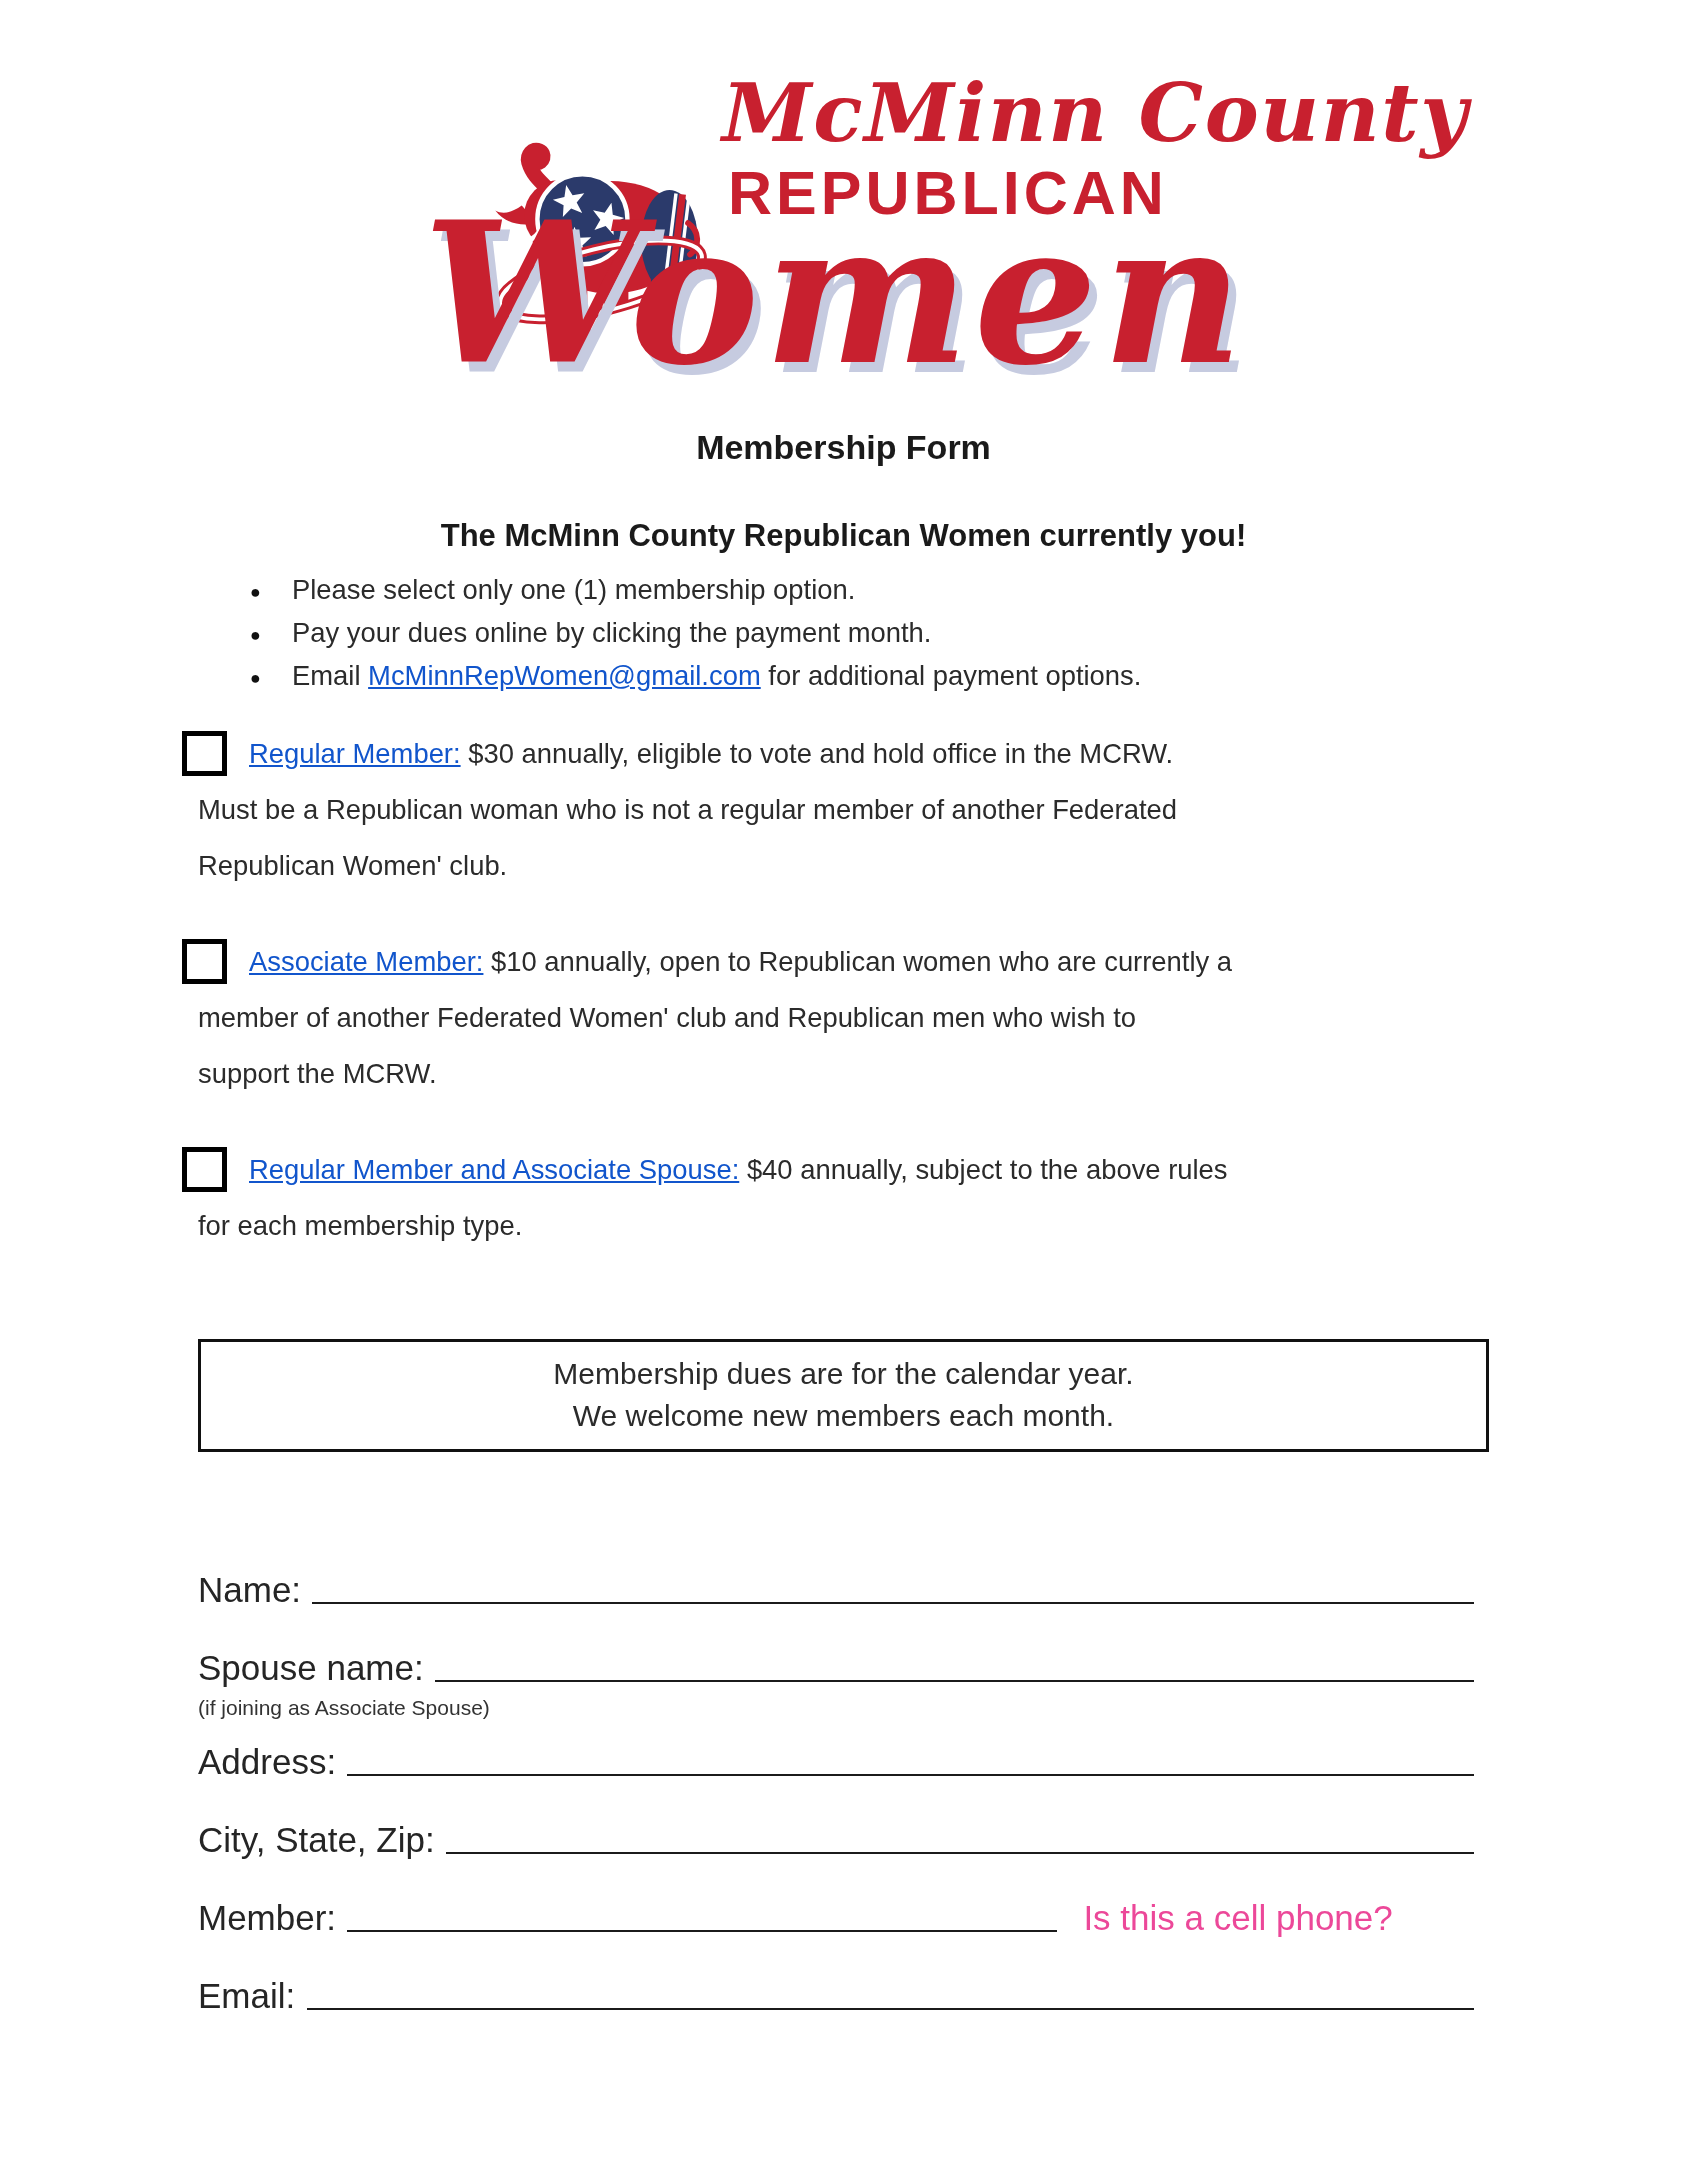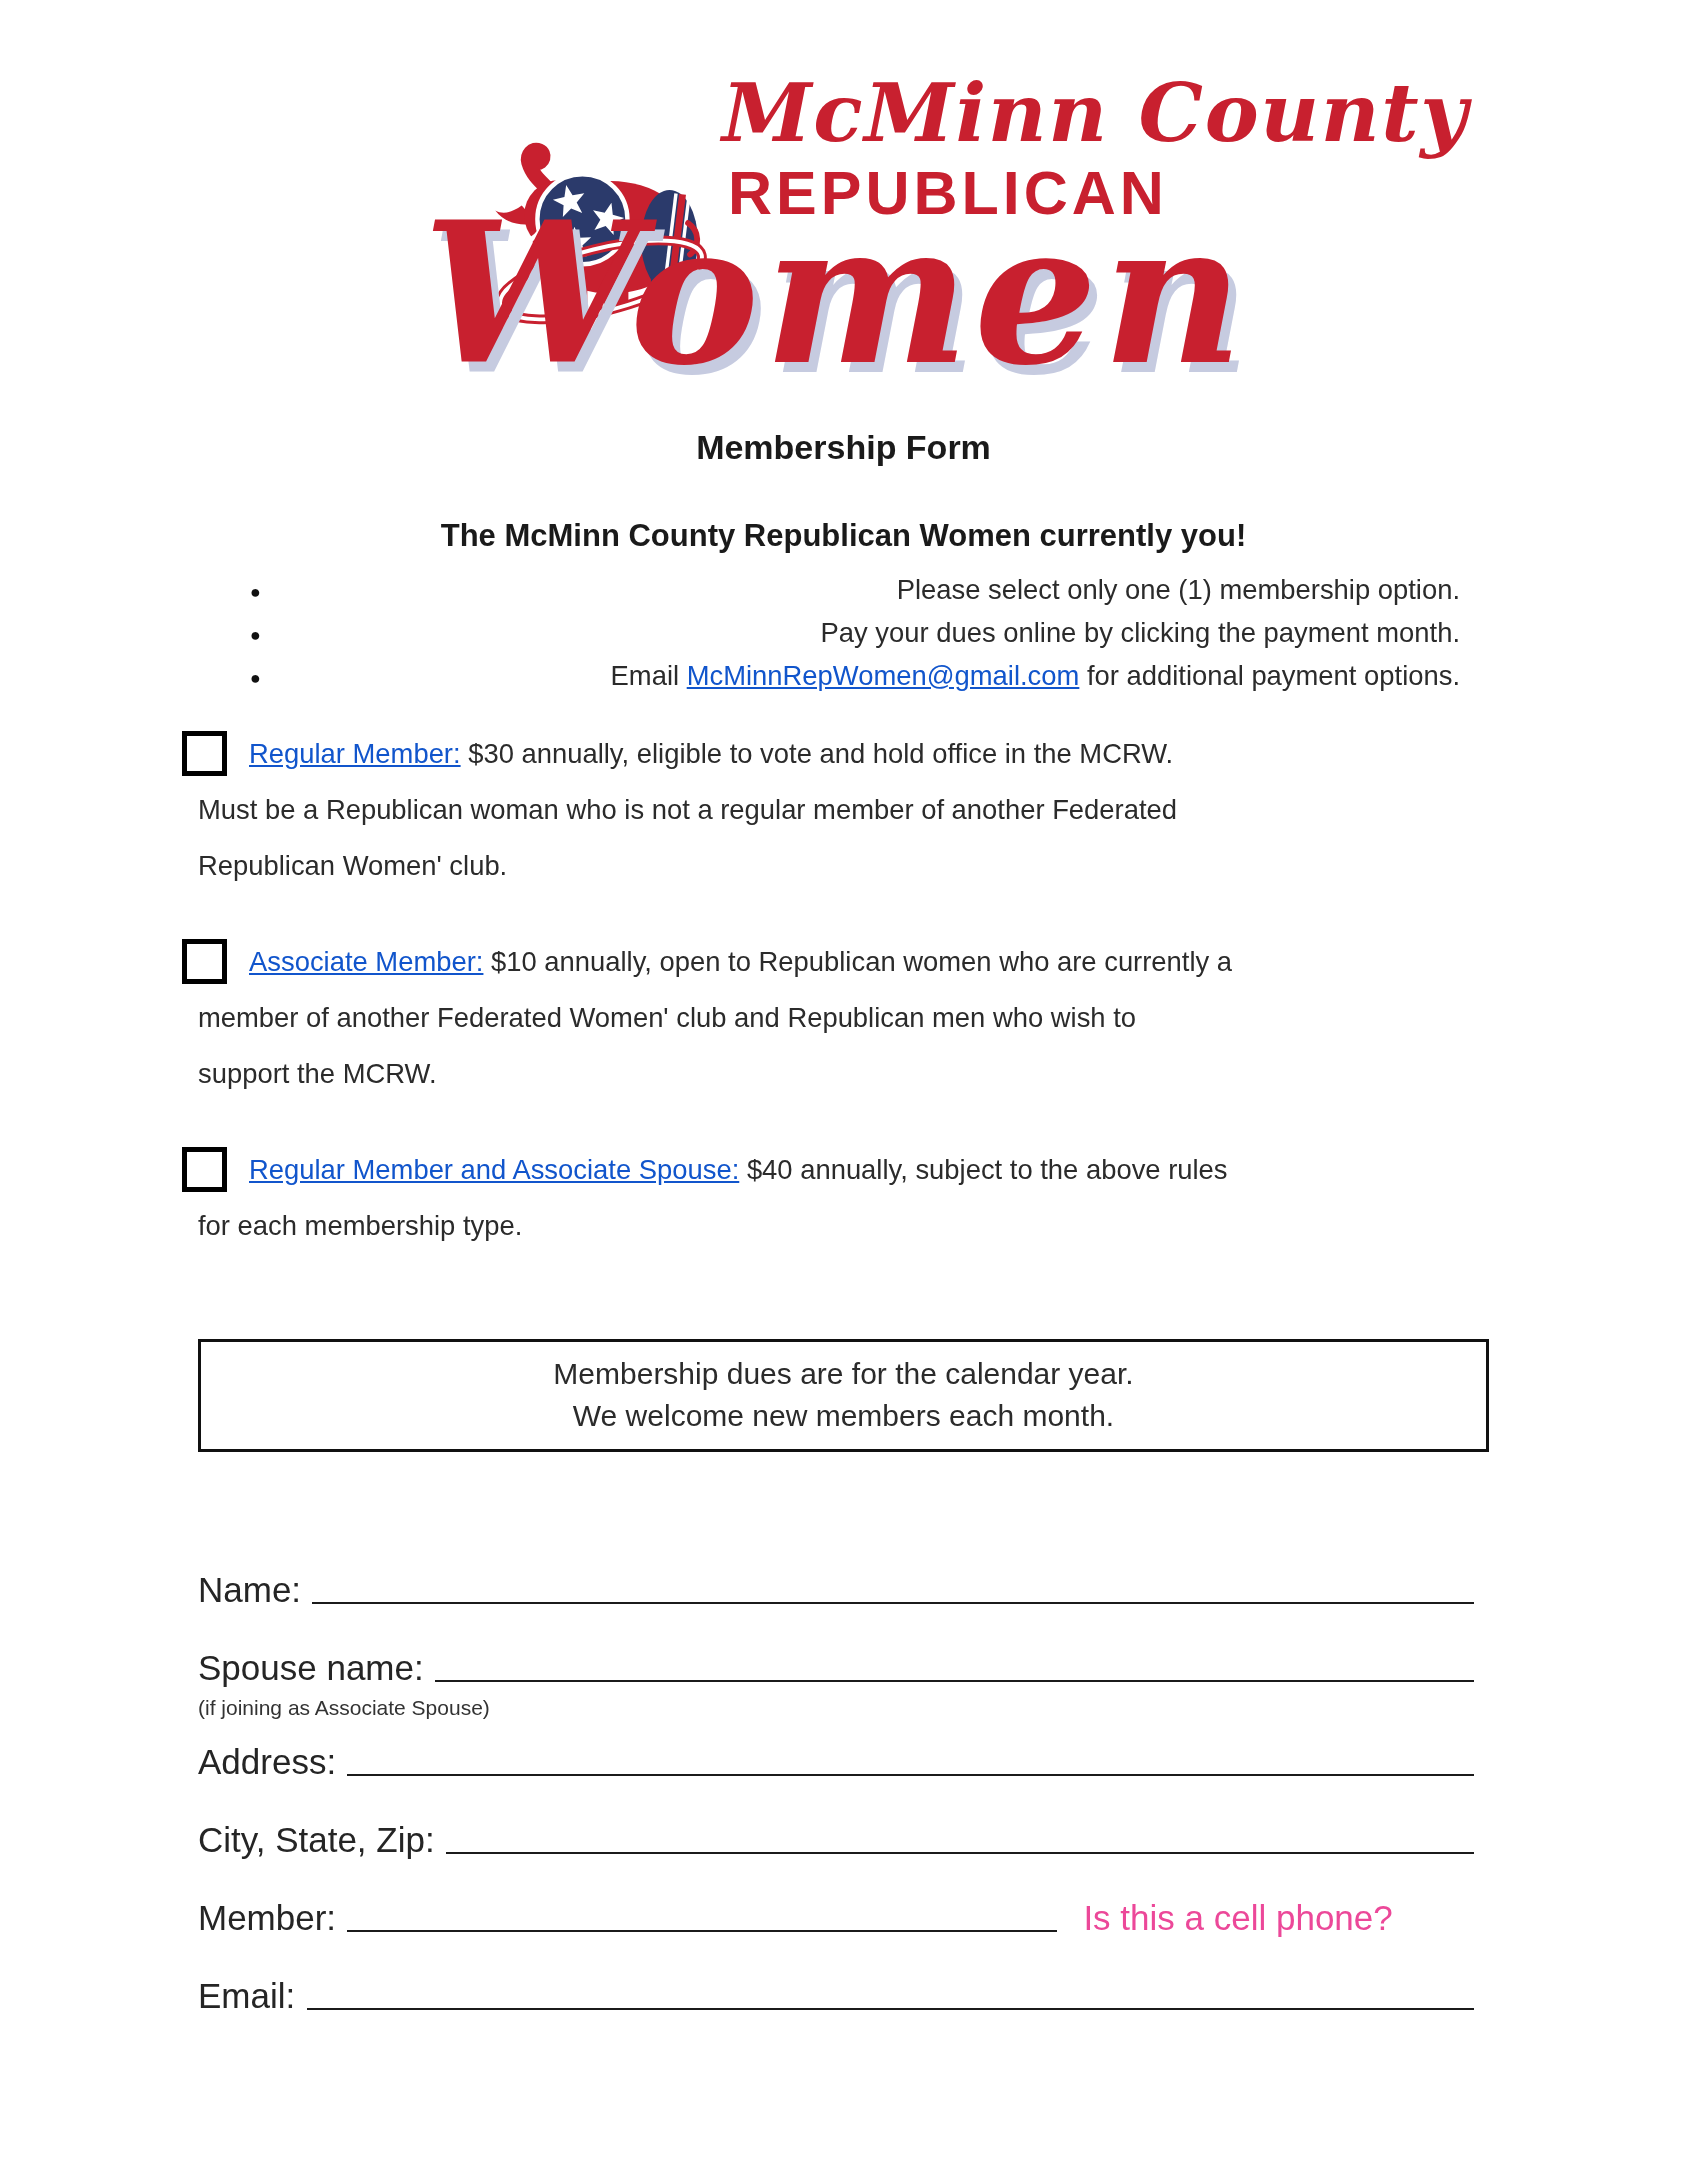--- a/index.html
+++ b/index.html
@@ -43,21 +43,21 @@
     position: absolute; left: 0; top: 518px; width: 100%;
     text-align: center; font-size: 31px; font-weight: 700; color: #1a1a1a;
   }
 
   
   .bullets {
     position: absolute; left: 250px; top: 573px; width: 1210px;
     list-style: none; margin: 0; padding: 0;
     font-size: 27.4px; color: #2b2b2b;
   }
-  .bullets li { position: relative; padding-left: 42px; line-height: 34px; margin-bottom: 9px; text-align: right; }
+  .bullets li { position: relative; padding-left: 42px; line-height: 34px; margin-bottom: 9px; }
   .bullets li::before { content: "●"; position: absolute; left: 0; top: 1.6px; font-size: 18px; color: #111; }
 
   
   .options { position: absolute; left: 198px; top: 726px; width: 1327px; }
   .option { margin-bottom: 40px; }
   .option p { margin: 0; font-size: 27.4px; line-height: 56px; color: #2b2b2b; }
   .checkbox {
     float: left; width: 45px; height: 45px;
     border: 5.6px solid #000; background: #fff;
     margin: 4.8px 22px 0 -16px;

